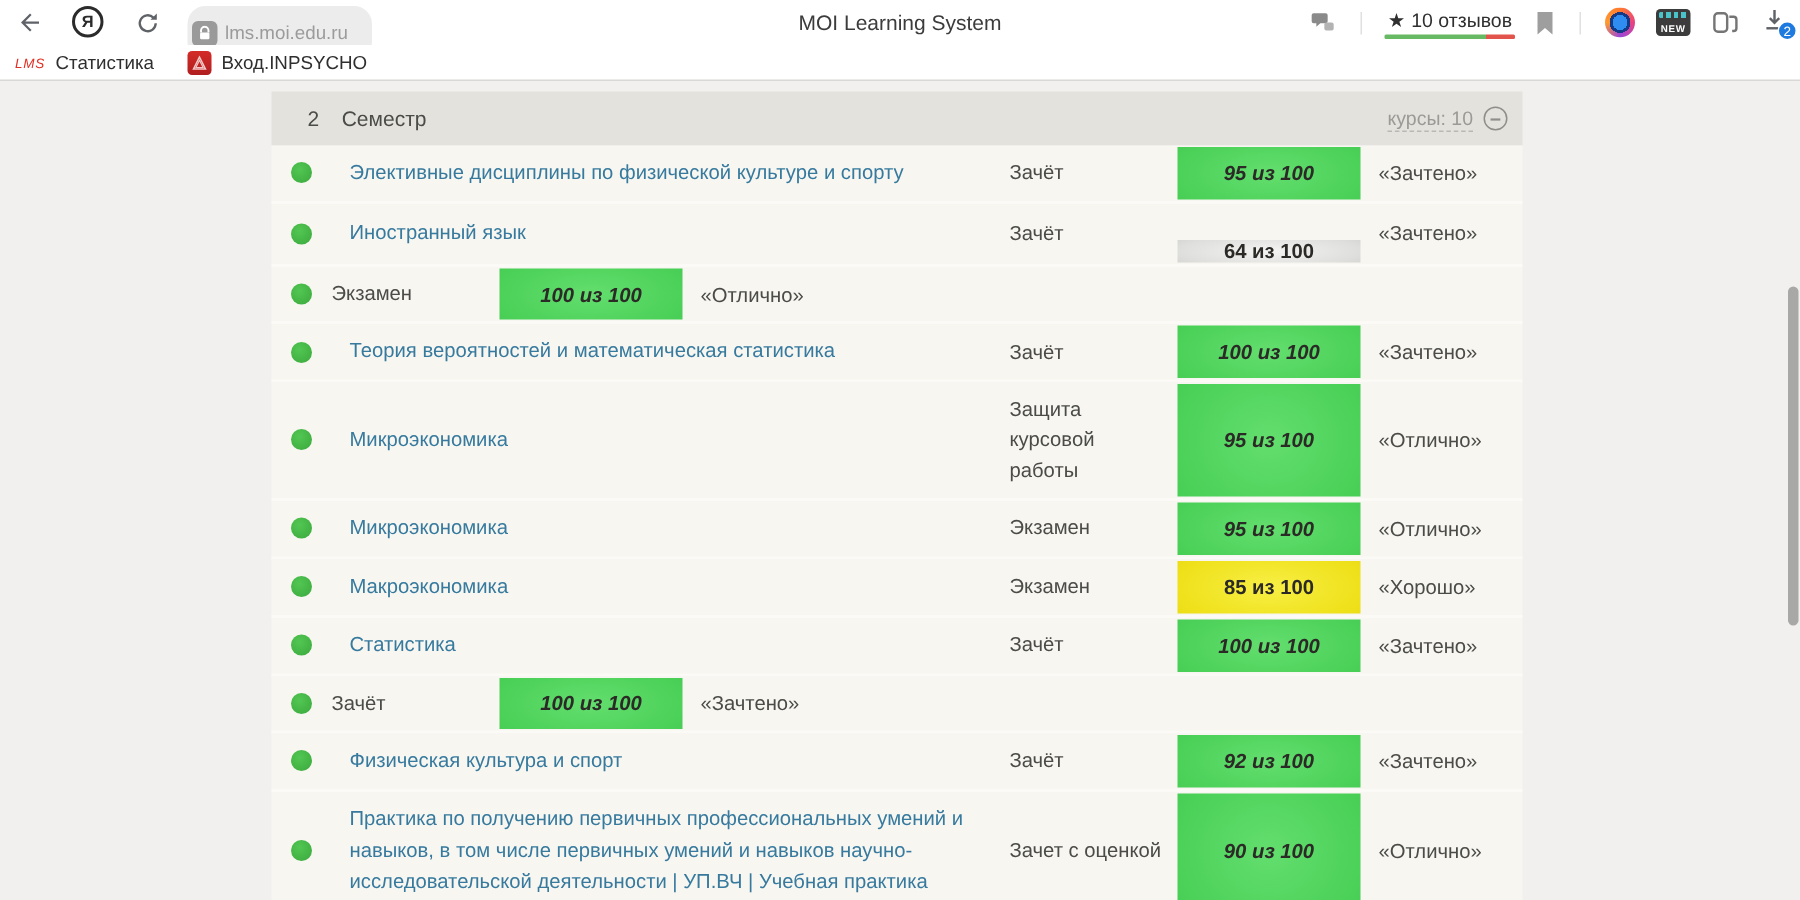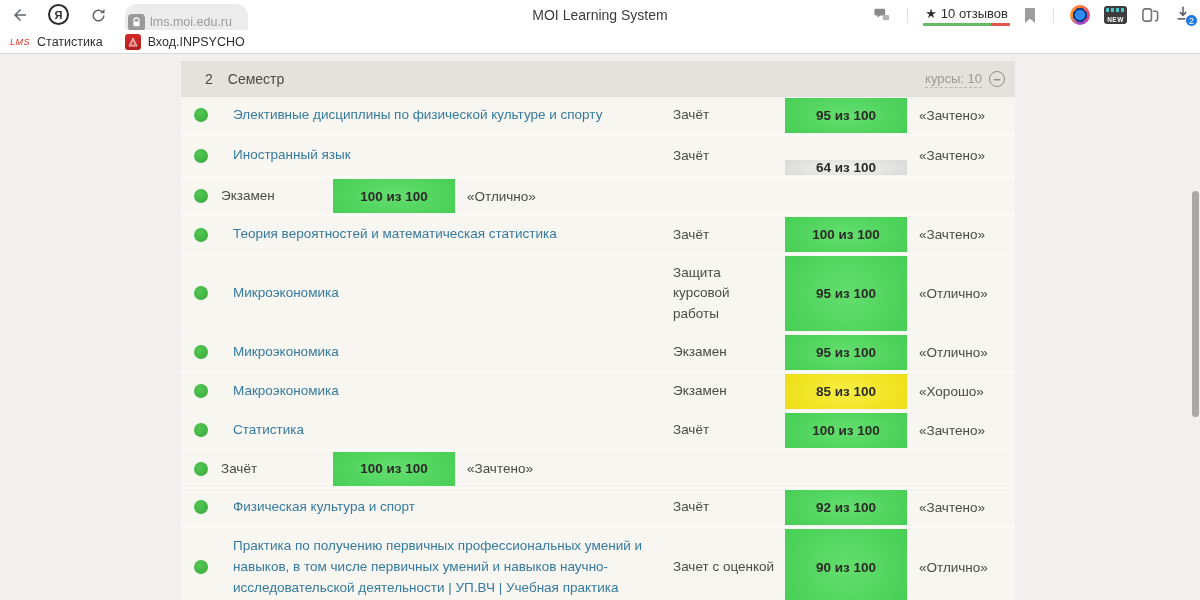--- a/index.html
+++ b/index.html
@@ -90,21 +90,21 @@
   .row { display:flex; align-items:center; background:#f7f6f1; border-bottom:2px solid #fbfaf6; min-height:36px; }
   .cell-dot { width:40px; flex:0 0 40px; display:flex; justify-content:center; }
   .dot { width:14px; height:14px; border-radius:50%;
          background:radial-gradient(circle at 40% 35%, #52c653, #3aa93c); }
   .cell-title { width:440px; flex:0 0 440px; color:#377a9e; font-size:13.5px; line-height:1.55;
                 padding:8px 12px 8px 0; text-decoration:none; cursor:pointer;margin-left:12px; }
   .cell-exam { width:112px; flex:0 0 112px; color:#4b4b48; font-size:13.5px; line-height:1.5; padding:8px 6px 8px 0; }
   .cell-score { width:122px; flex:0 0 122px; align-self:stretch; margin:1px 0;
                 display:flex; align-items:center; justify-content:center;
                 font-size:13.5px; font-weight:600; color:#29282575; color:#2b2a27; }
-  .score-green  { background:radial-gradient(ellipse 90% 130% at 50% 50%, #63de6e 0%, #4cd159 55%, #3cc74b 100%); }
+  .score-green  { background:radial-gradient(ellipse 90% 130% at 50% 50%, #63de6e 0%, #4cd159 55%, #3cc74b 100%);font-style:italic; }
   .score-gray   { background:radial-gradient(ellipse 90% 130% at 50% 50%, #f4f4f3 0%, #dededd 55%, #c3c2c1 100%);margin-top:24px; }
   .score-yellow { background:radial-gradient(ellipse 90% 130% at 50% 50%, #f8ef45 0%, #efe11b 55%, #e3d20d 100%); }
   .cell-grade { flex:1; padding-left:12px; color:#4b4b48; font-size:13.5px; }
 
   
   .scroll-thumb { position:absolute; right:1px; top:136px; width:7px; height:226px;
                   background:#a8a8a6; border-radius:4px; }
 
   svg { display:block; }
 </style>

